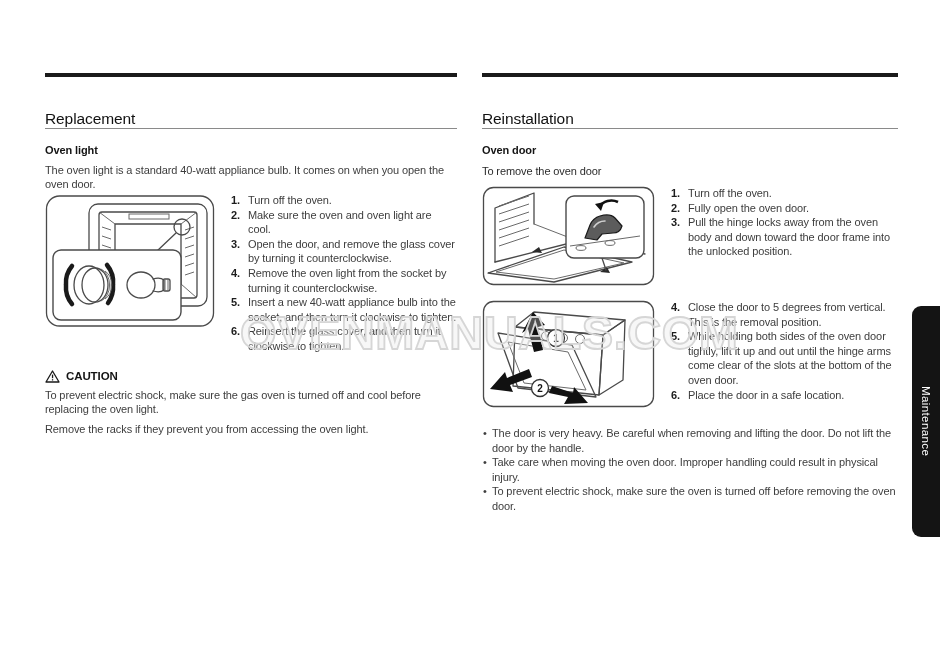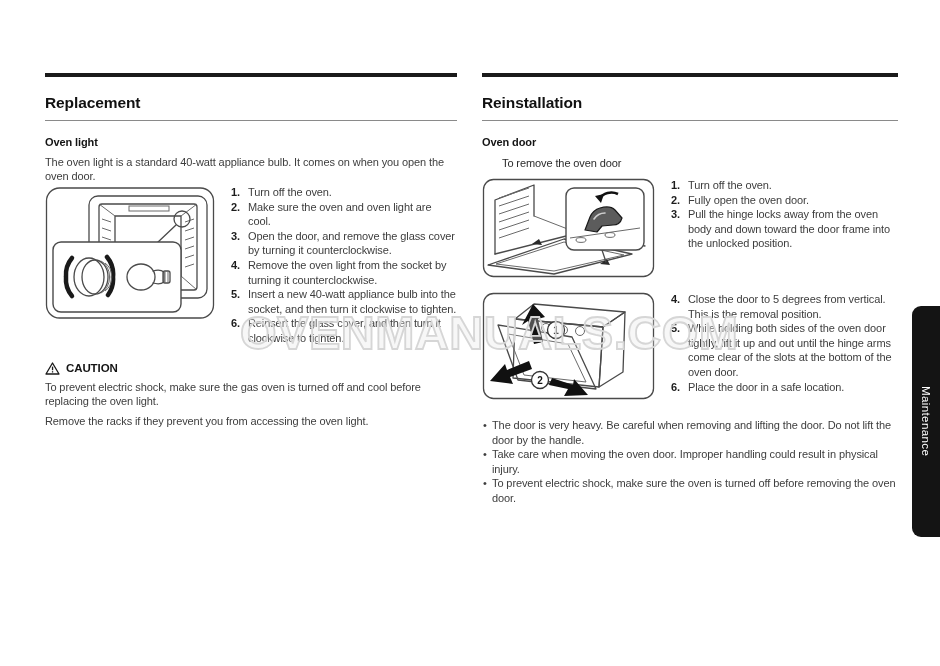--- a/index.html
+++ b/index.html
@@ -7,25 +7,25 @@
   .page {
     position:relative; width:940px; height:666px; background:#ffffff;
     font-family:"Liberation Sans", sans-serif; color:#3d3d3d; overflow:hidden;
     margin:0 auto; letter-spacing:-0.1px;
   }
   .col { position:absolute; top:73px; }
   .col-left  { left:45px;  width:412px; }
   .col-right { left:482px; width:416px; }
   .topbar { height:4px; background:#1a1a1a; }
   .sec-title {
-    margin-top:16px; font-size:15.5px; line-height:19px; font-weight:700;
-    color:#111; padding-bottom:8px; border-bottom:1px solid #8a8a8a;
+    margin-top:32px; font-size:15.5px; line-height:19px; font-weight:400;
+    color:#111; padding-bottom:0; border-bottom:1px solid #8a8a8a;
   }
   .subhead { margin-top:15px; font-size:11px; font-weight:700; color:#141414; }
-  .proc-title { margin-top:9px; font-size:11px; color:#2b2b2b;margin-left:20px; }
+  .proc-title { margin-top:9px; font-size:11px; color:#2b2b2b; }
   .intro { margin-top:7px; font-size:11px; line-height:14px; }
   .figrow { display:flex; align-items:flex-start; }
   .fig { flex:none; }
   .fig svg { display:block; }
   .steps { flex:1; margin-left:16px; font-size:11px; line-height:14.6px; }
   .step { display:flex; }
   .step .num { flex:none; width:17px; font-weight:700; color:#1c1c1c; }
   .step .txt { flex:1; }
   .advice-head { display:flex; align-items:center; gap:6px; font-size:11.5px; font-weight:700; color:#141414; }
   .advice-head svg { display:block; }

